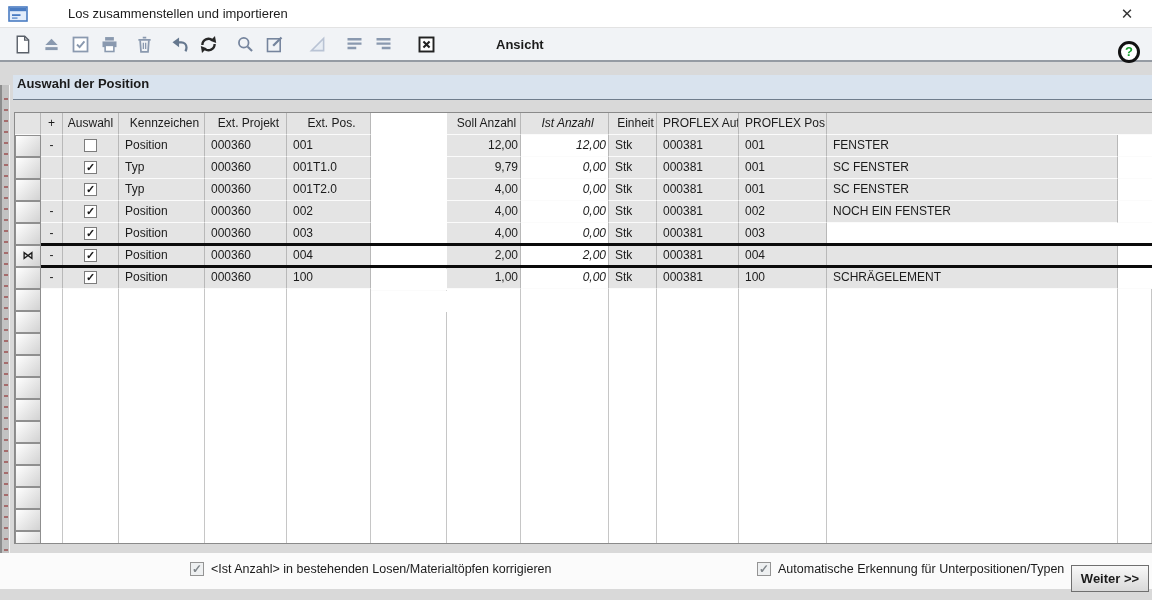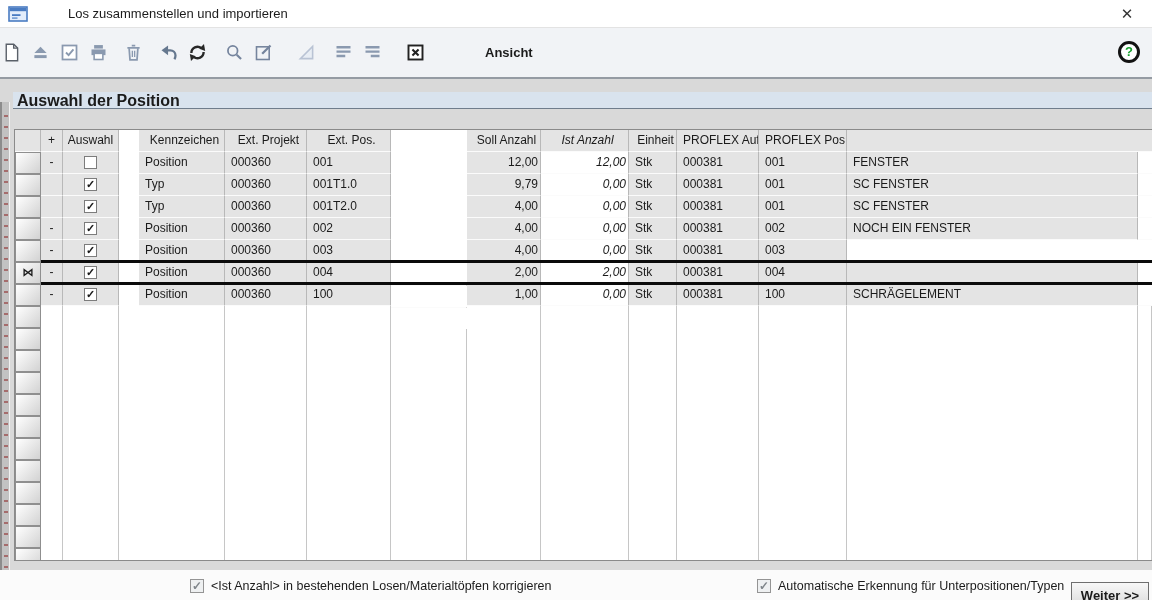--- a/index.html
+++ b/index.html
@@ -8,61 +8,61 @@
 
   
   .titlebar { height:28px; background:#ffffff; display:flex; align-items:center;
     padding:0 8px; border-bottom:1px solid #e3e3e3; position:relative;gap:32px; }
   .titlebar .appicon { width:20px; height:16px; margin-right:8px; display:inline-flex; }
   .titlebar .title { font-size:13px; }
   .titlebar .close { position:absolute; right:14px; top:4px; font-size:15px; color:#333;
     width:22px; height:20px; text-align:center; line-height:20px; cursor:default; }
 
   
-  .toolbar { height:51px; background:#f1f3f6; display:flex; align-items:center;
-    border-bottom:2px solid #959ba3; position:relative; }
+  .toolbar { height:34px; background:#f1f3f6; display:flex; align-items:center;
+    padding-left:11px; border-bottom:2px solid #959ba3; position:relative; }
   .tbtn { width:22px; height:22px; margin-right:7px; display:inline-flex;
     align-items:center; justify-content:center; }
   .tbtn.g1 { margin-left:6px; }
   .tbtn.g2 { margin-left:8px; }
   .tbtn.g3 { margin-left:14px; }
   .menu { font-weight:bold; font-size:13px; margin-left:52px; }
   .help { position:absolute; right:12px; top:13px; width:22px; height:22px;
     border:3px solid #121212; border-radius:50%; background:#fff; text-align:center;
     line-height:16px; font-size:13px; font-weight:bold; color:#17a02e; }
 
   
   .content { position:relative; height:521px; background:#d9d9d9; }
   .edgestrip { position:absolute; left:0; top:10px; width:10px; height:480px;
     background:#c2c2c2; border-right:1px solid #f2f2f2; border-left:2px solid #8d8d8d; }
   .edgestrip .ticks { margin:4px 0 0 2px; width:4px; height:100%;
     background:repeating-linear-gradient(180deg, transparent 0 9px, rgba(146,52,52,.6) 9px 11px); }
 
-  .section-hd { position:relative; margin:13px 0 0 13px; height:17px; background:#d9e3ee;
-    border-bottom:1px solid #6f7d8c; font-weight:bold; font-size:16px;
+  .section-hd { position:relative; margin:13px 0 0 13px; height:25px; background:#d9e3ee;
+    border-bottom:1px solid #6f7d8c; font-weight:bold; font-size:13px;
     padding-left:4px; line-height:18px; }
 
   
   .grid { position:absolute; left:14px; top:37px; right:0; height:432px;
     border:1px solid #8a8a8a; border-right:none; background:#fff; overflow:hidden; }
   .grid-header, .grid-row, .empty-region { display:flex; width:100%; }
   .grid-header { height:22px; }
   .hcell { background:linear-gradient(#fafafa,#e7e7e7); border-right:1px solid #9b9b9b;
     border-bottom:1px solid #868686; font-size:12px; text-align:center; line-height:21px;
     white-space:nowrap; overflow:hidden; }
   .grid-row { height:22px; position:relative; background:#fff; }
   .cell { border-right:1px solid #b8b8b8; border-bottom:1px solid #fbfbfb;
     font-size:12px; line-height:20px; padding-left:6px; white-space:nowrap;
     overflow:hidden; background:#e4e4e4; }
   .cell.num { text-align:right; padding-right:2px; padding-left:2px; }
   .cell.white { background:#ffffff; }
   .c-rowhdr { width:26px; flex:none; padding:0; }
   .c-expand { width:22px; flex:none; text-align:center; padding:0; }
   .c-check  { width:56px; flex:none; text-align:center; padding:0; }
-  .c-kennz  { width:86px; flex:none;margin-left:20px; }
+  .c-kennz  { width:86px; flex:none; }
   .c-extproj{ width:82px; flex:none; }
   .c-extpos { width:84px; flex:none; }
   .c-spos   { width:76px; flex:none;margin-top:23px; }
   .c-soll   { width:74px; flex:none; }
   .c-ist    { width:88px; flex:none;font-style:italic; }
   .c-einheit{ width:48px; flex:none; }
   .c-pauf   { width:82px; flex:none; }
   .c-ppos   { width:88px; flex:none; }
   .c-leist  { width:291px; flex:none; }
   .c-filler { flex:1; border-right:none; }

